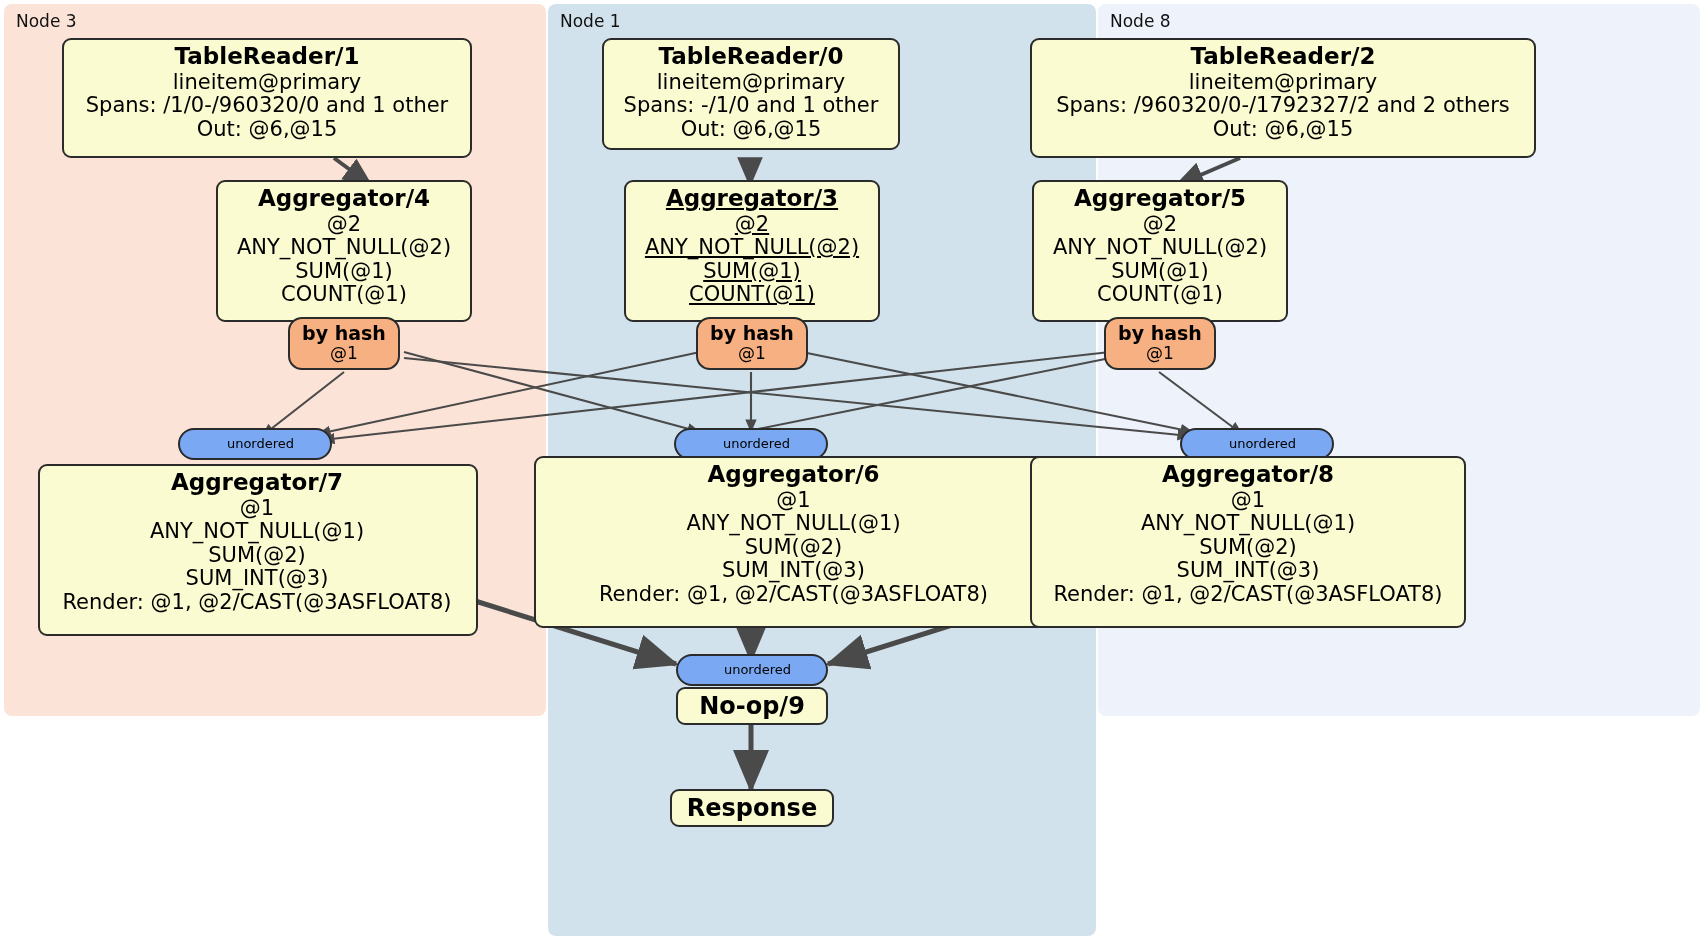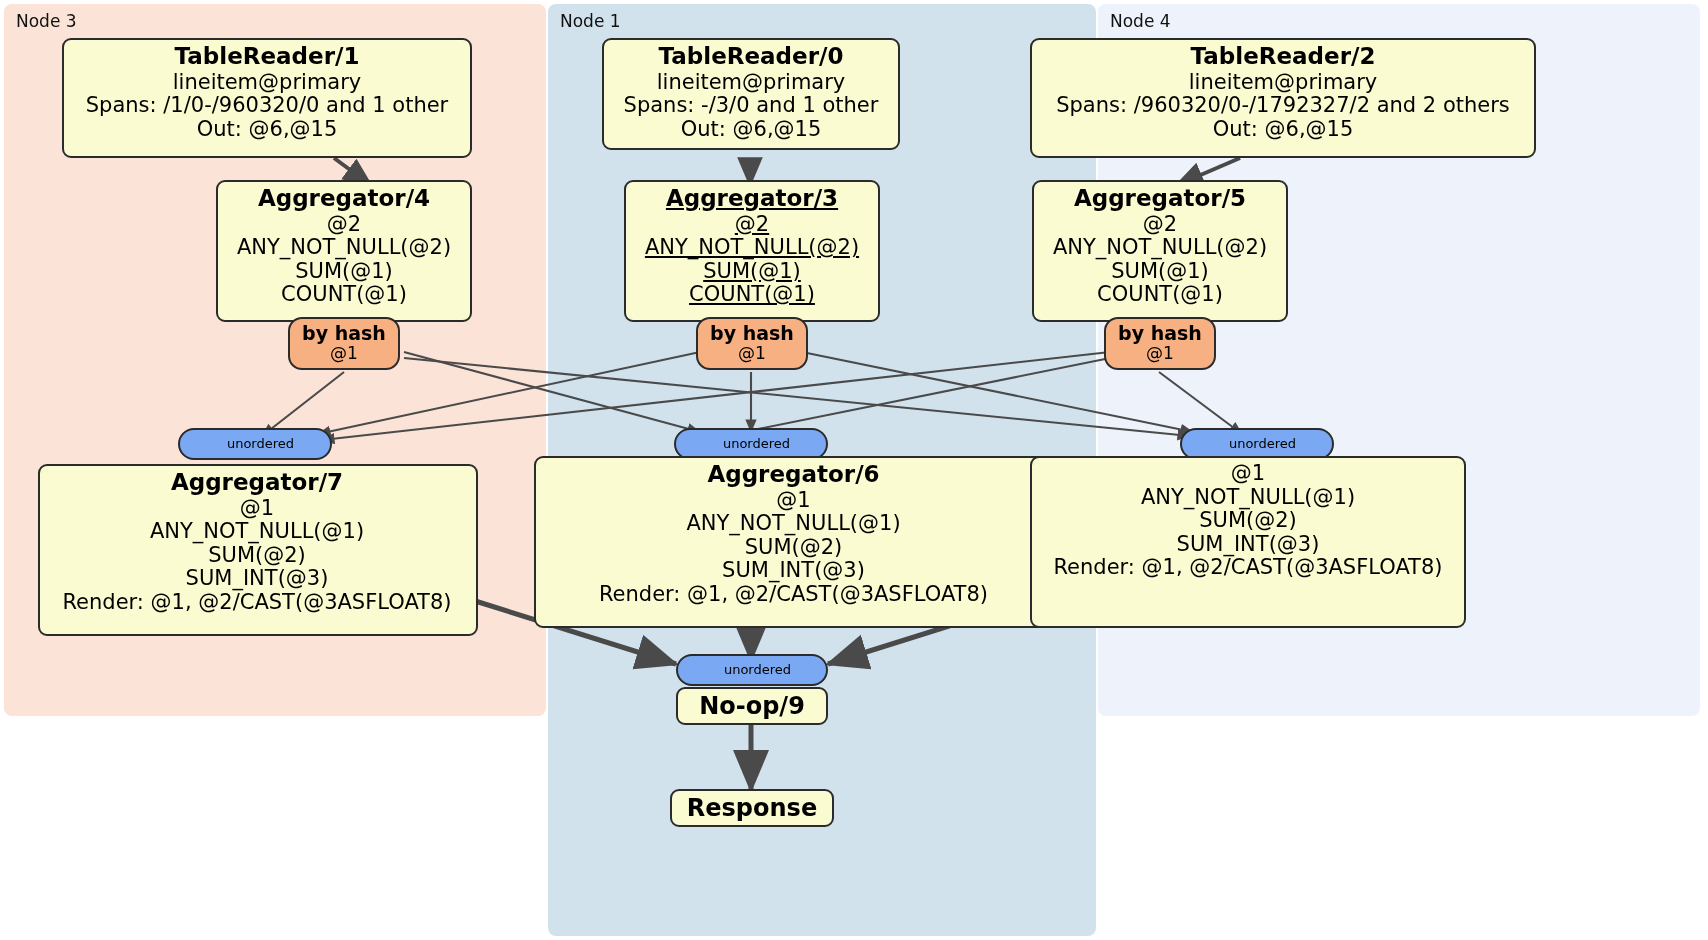--- a/index.html
+++ b/index.html
@@ -35,21 +35,21 @@
 
   <div class="node-region" style="left:4px;top:4px;width:542px;height:712px;background:#fbe3d7;">
     <span class="node-label">Node 3</span>
   </div>
 
   <div class="node-region" style="left:548px;top:4px;width:548px;height:932px;background:#d2e2ec;">
     <span class="node-label">Node 1</span>
   </div>
 
   <div class="node-region" style="left:1098px;top:4px;width:602px;height:712px;background:#edf2fb;">
-    <span class="node-label">Node 4</span>
+    <span class="node-label">Node 8</span>
   </div>
 
   <svg id="wires" viewBox="0 0 1708 940" xmlns="http://www.w3.org/2000/svg">
     <defs>
       <marker id="ah" markerWidth="9" markerHeight="9" refX="7.2" refY="3.2" orient="auto" markerUnits="strokeWidth">
         <path d="M0,0 L7.6,3.2 L0,6.4 z" fill="#4a4a4a"></path>
       </marker>
       <marker id="ahb" markerWidth="7.5" markerHeight="7.5" refX="6.0" refY="2.7" orient="auto" markerUnits="strokeWidth">
         <path d="M0,0 L6.4,2.7 L0,5.4 z" fill="#4a4a4a"></path>
       </marker>
@@ -91,21 +91,21 @@
   <div class="proc" style="left:62px;top:38px;width:410px;height:120px;">
     <span class="ttl">TableReader/1</span>
     <span class="ln">lineitem@primary</span>
     <span class="ln">Spans: /1/0-/960320/0 and 1 other</span>
     <span class="ln">Out: @6,@15</span>
   </div>
 
   <div class="proc" style="left:602px;top:38px;width:298px;height:112px;">
     <span class="ttl">TableReader/0</span>
     <span class="ln">lineitem@primary</span>
-    <span class="ln">Spans: -/3/0 and 1 other</span>
+    <span class="ln">Spans: -/1/0 and 1 other</span>
     <span class="ln">Out: @6,@15</span>
   </div>
 
   <div class="proc" style="left:1030px;top:38px;width:506px;height:120px;">
     <span class="ttl">TableReader/2</span>
     <span class="ln">lineitem@primary</span>
     <span class="ln">Spans: /960320/0-/1792327/2 and 2 others</span>
     <span class="ln">Out: @6,@15</span>
   </div>
 
@@ -172,20 +172,21 @@
   <div class="proc" style="left:534px;top:456px;width:519px;height:172px;">
     <span class="ttl">Aggregator/6</span>
     <span class="ln">@1</span>
     <span class="ln">ANY_NOT_NULL(@1)</span>
     <span class="ln">SUM(@2)</span>
     <span class="ln">SUM_INT(@3)</span>
     <span class="ln">Render: @1, @2/CAST(@3ASFLOAT8)</span>
   </div>
 
   <div class="proc" style="left:1030px;top:456px;width:436px;height:172px;">
+    <span class="ttl">Aggregator/8</span>
     <span class="ln">@1</span>
     <span class="ln">ANY_NOT_NULL(@1)</span>
     <span class="ln">SUM(@2)</span>
     <span class="ln">SUM_INT(@3)</span>
     <span class="ln">Render: @1, @2/CAST(@3ASFLOAT8)</span>
   </div>
 
   <div class="badge unord" style="left:676px;top:654px;width:152px;height:32px;">
     <span class="b1">unordered</span>
   </div>

